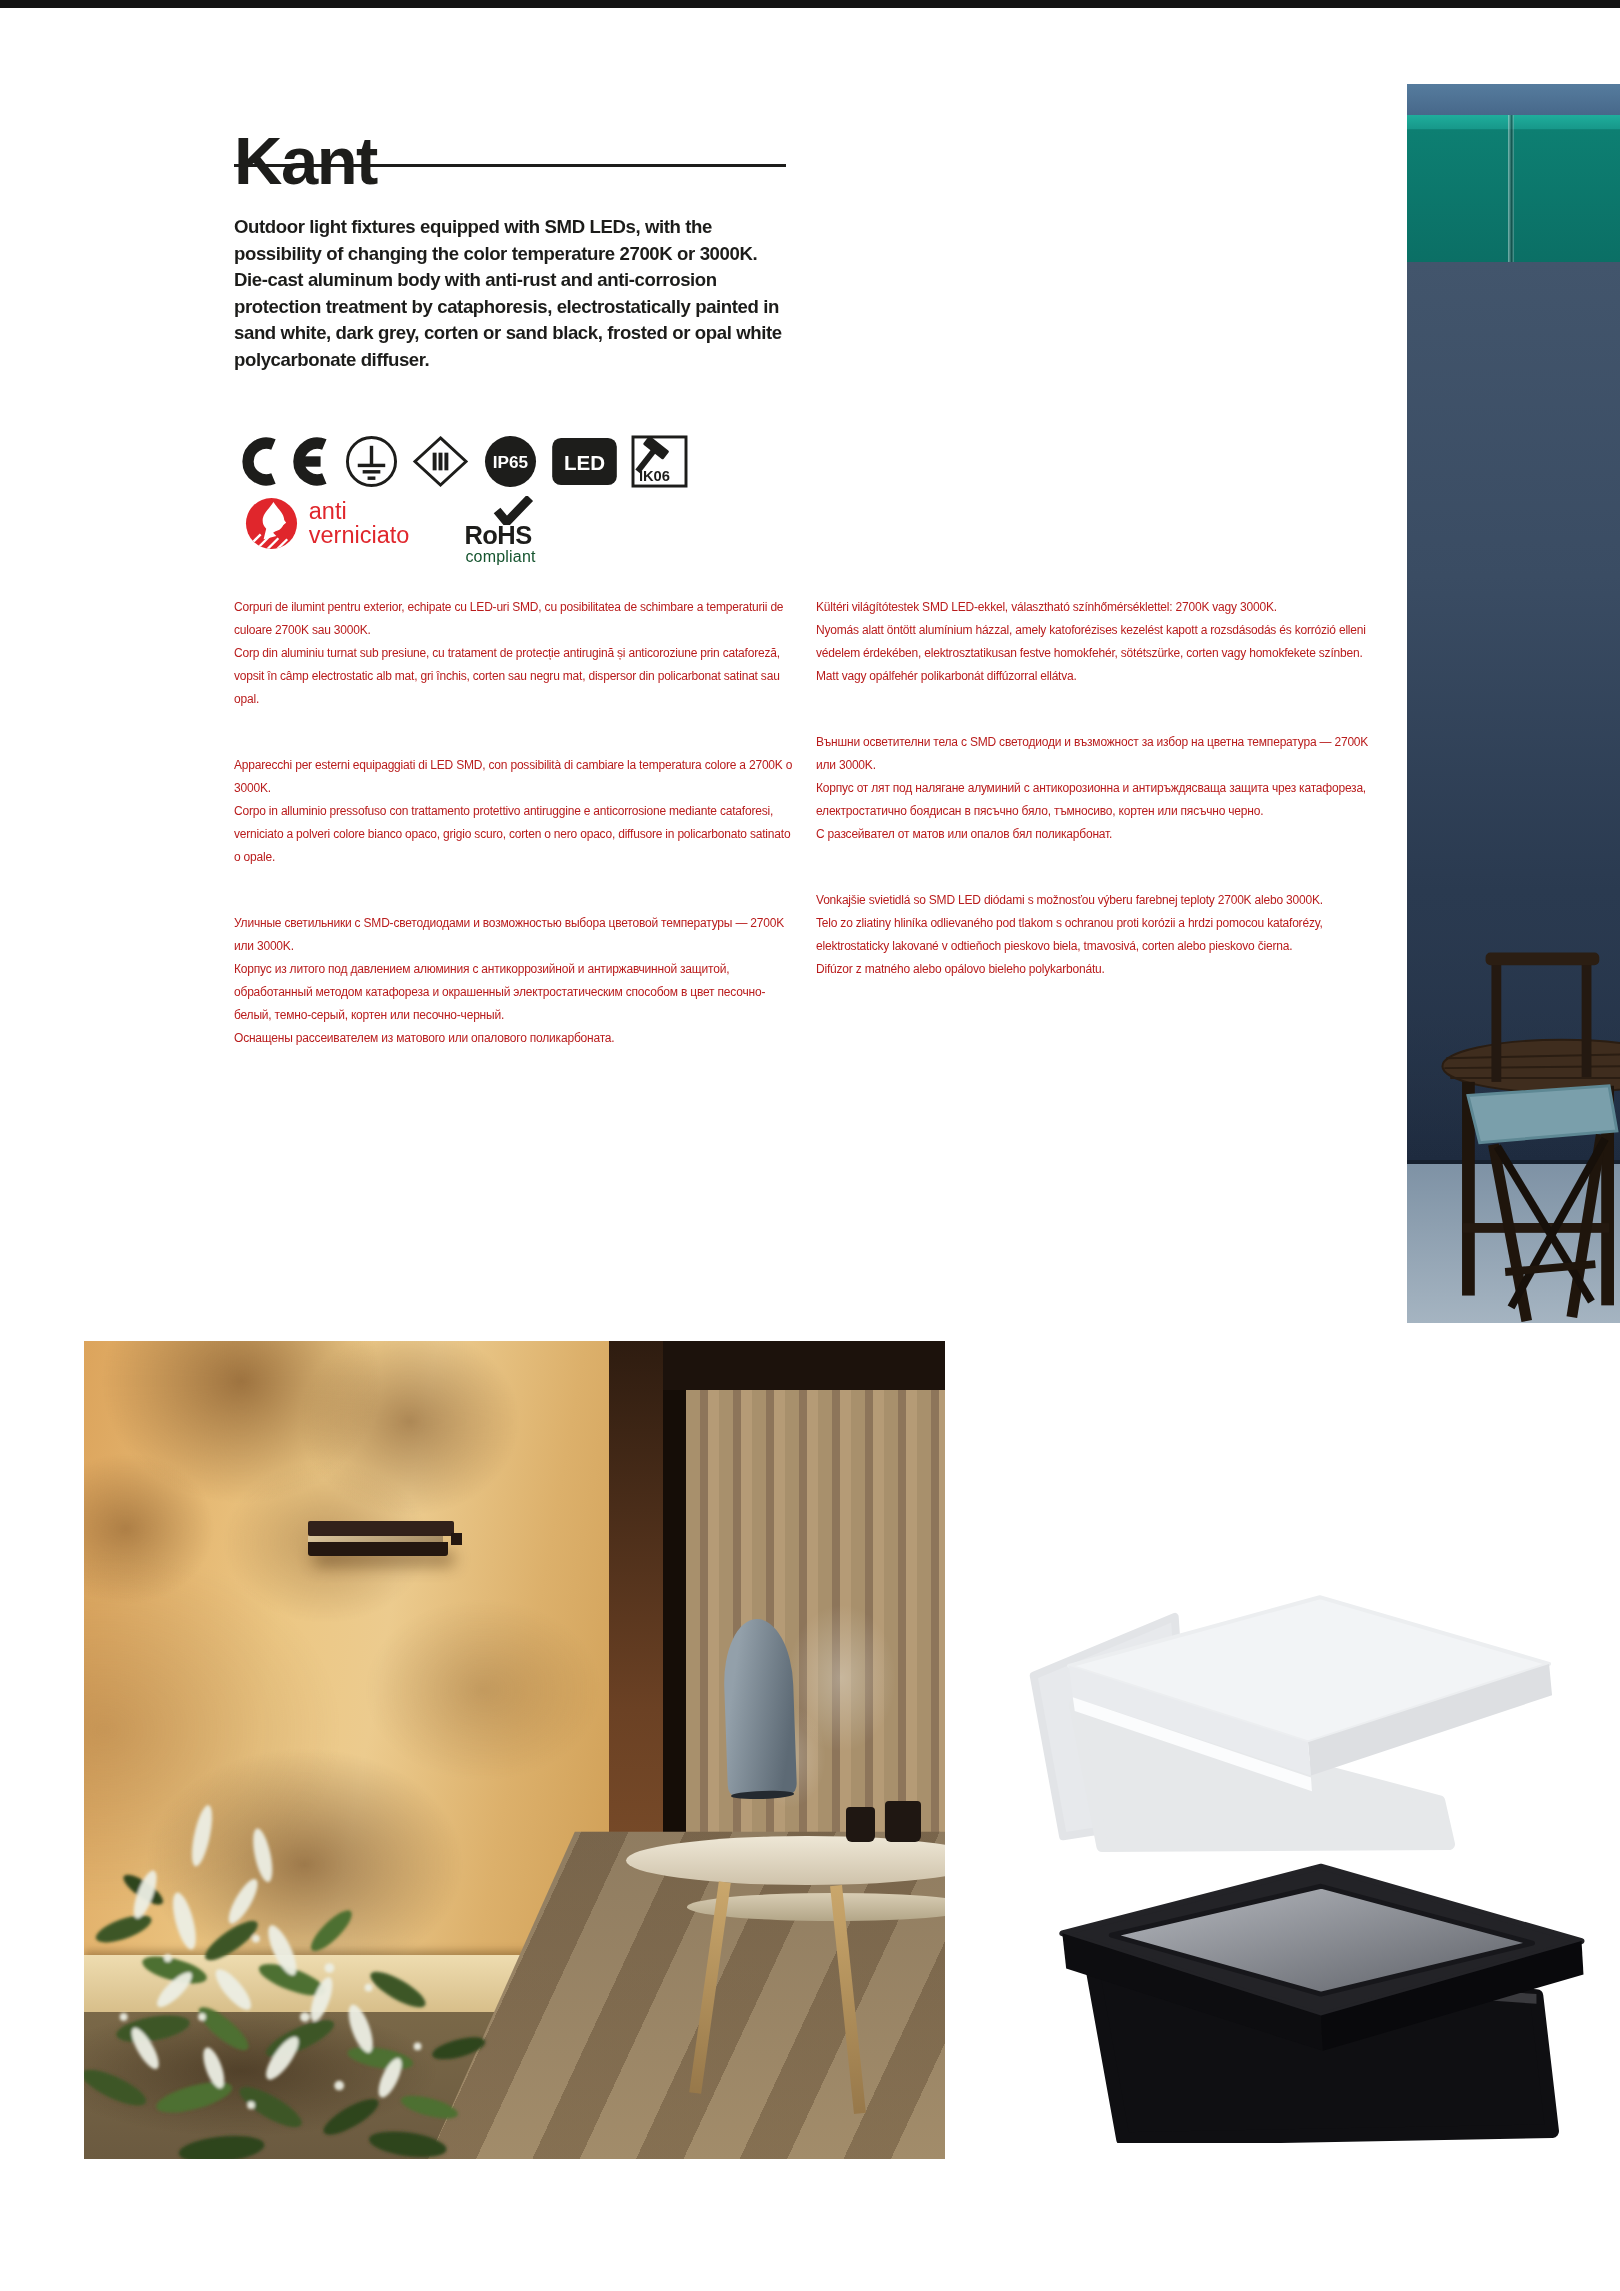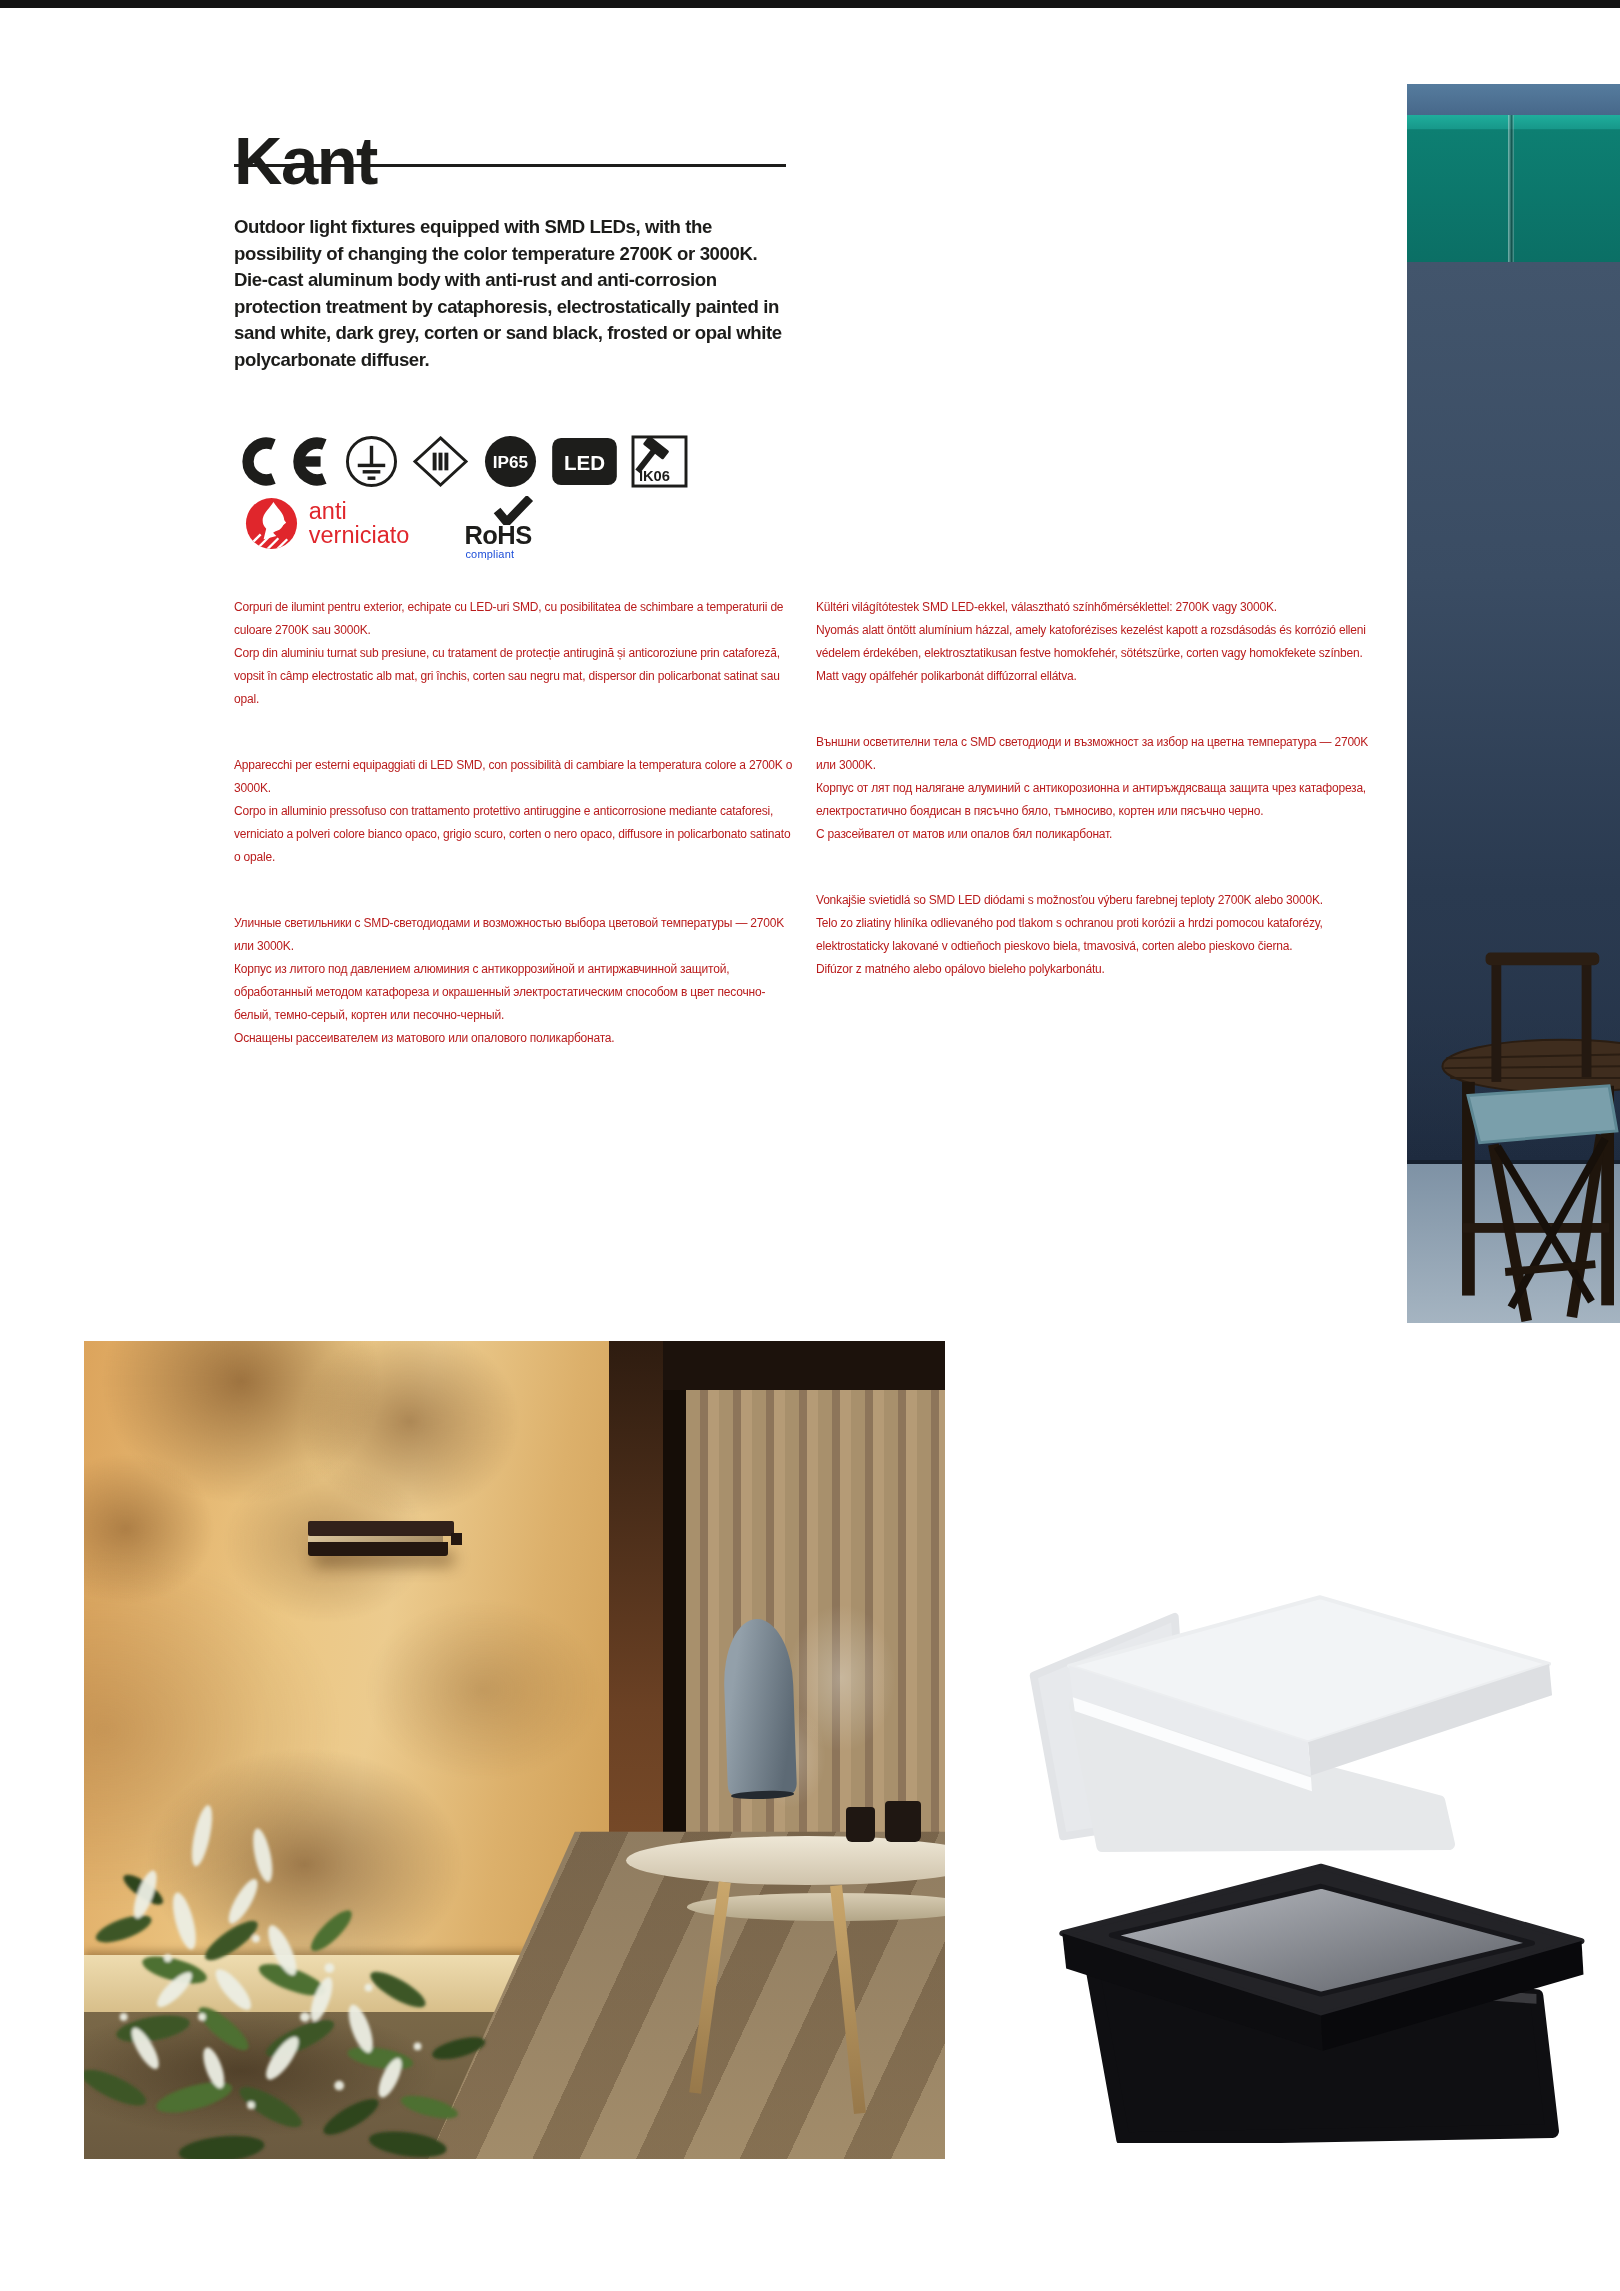--- a/index.html
+++ b/index.html
@@ -14,21 +14,21 @@
   .intro{position:absolute;left:234px;top:214px;width:561px;font-size:18.6px;line-height:26.5px;
          font-weight:700;letter-spacing:-0.4px;color:#1c1c1a;white-space:pre-line;margin:0;}
 
   
   .badges{position:absolute;left:232px;top:435px;display:flex;align-items:center;gap:14.7px;}
   .badges2{position:absolute;left:244px;top:496px;display:flex;align-items:flex-start;}
   .anti-label{font-size:23.5px;line-height:24.5px;color:#e0262c;margin:2.9px 0 0 9.8px;font-weight:400;}
   .rohs{position:relative;margin-left:55px;top:3.9px;width:118px;height:61px;}
   .rohs svg{position:absolute;left:29px;top:-3.9px;}
   .rohs-name{position:absolute;left:0;top:21.6px;font-size:25.5px;font-weight:800;letter-spacing:-0.5px;color:#1d1d1b;}
-  .rohs-sub{position:absolute;left:1px;top:48px;font-size:11px;color:#1d4ed8;letter-spacing:0.2px;}
+  .rohs-sub{position:absolute;left:1px;top:48px;font-size:16px;color:#14532d;letter-spacing:0.2px;}
 
   
   .teaser{position:absolute;left:1059px;top:134px;width:290px;height:290px;border-radius:50%;
           background:#f0f0f1;display:flex;flex-direction:column;align-items:center;}
   .teaser svg{margin-top:53px;}
   .teaser-caption{font-size:17px;line-height:22.5px;color:#4b4b4a;text-align:center;
                   white-space:pre-line;margin-top:17.6px;}
 
   
   .hero{position:absolute;left:1407px;top:84px;width:214px;height:1239px;overflow:hidden;background:#2a3a50;}

